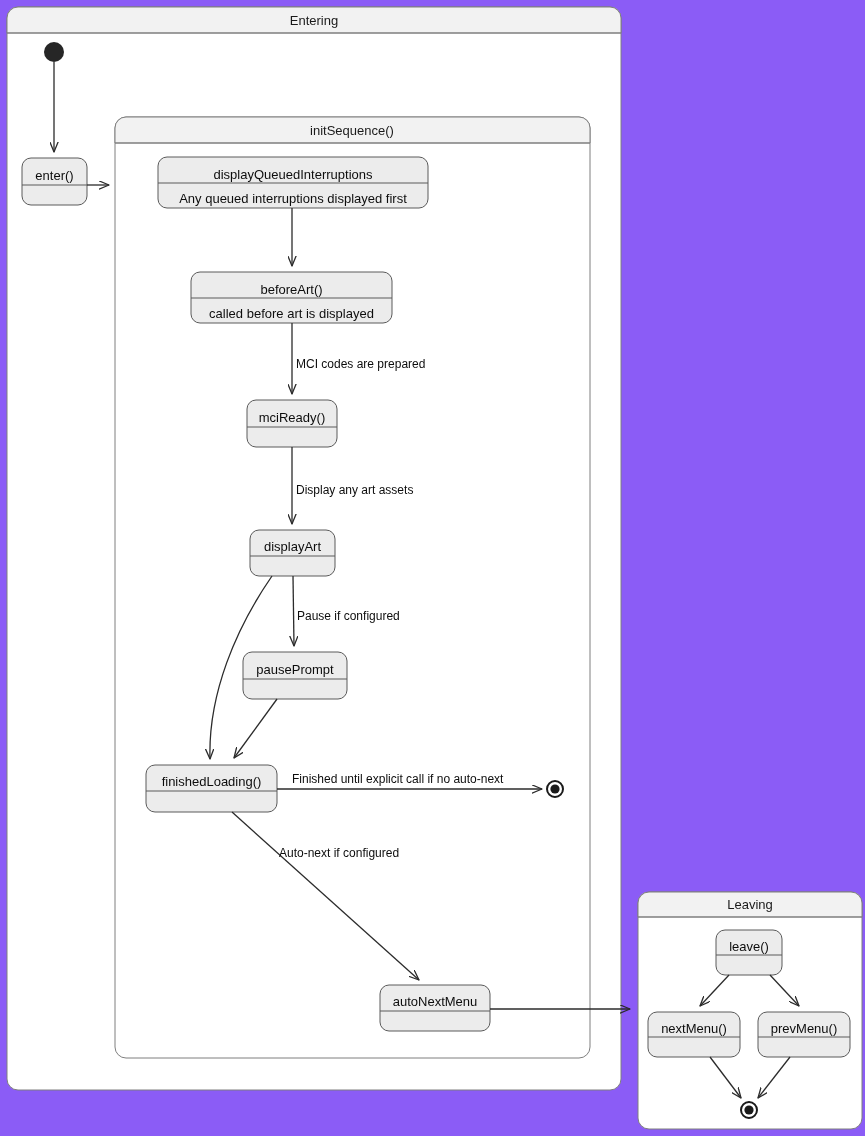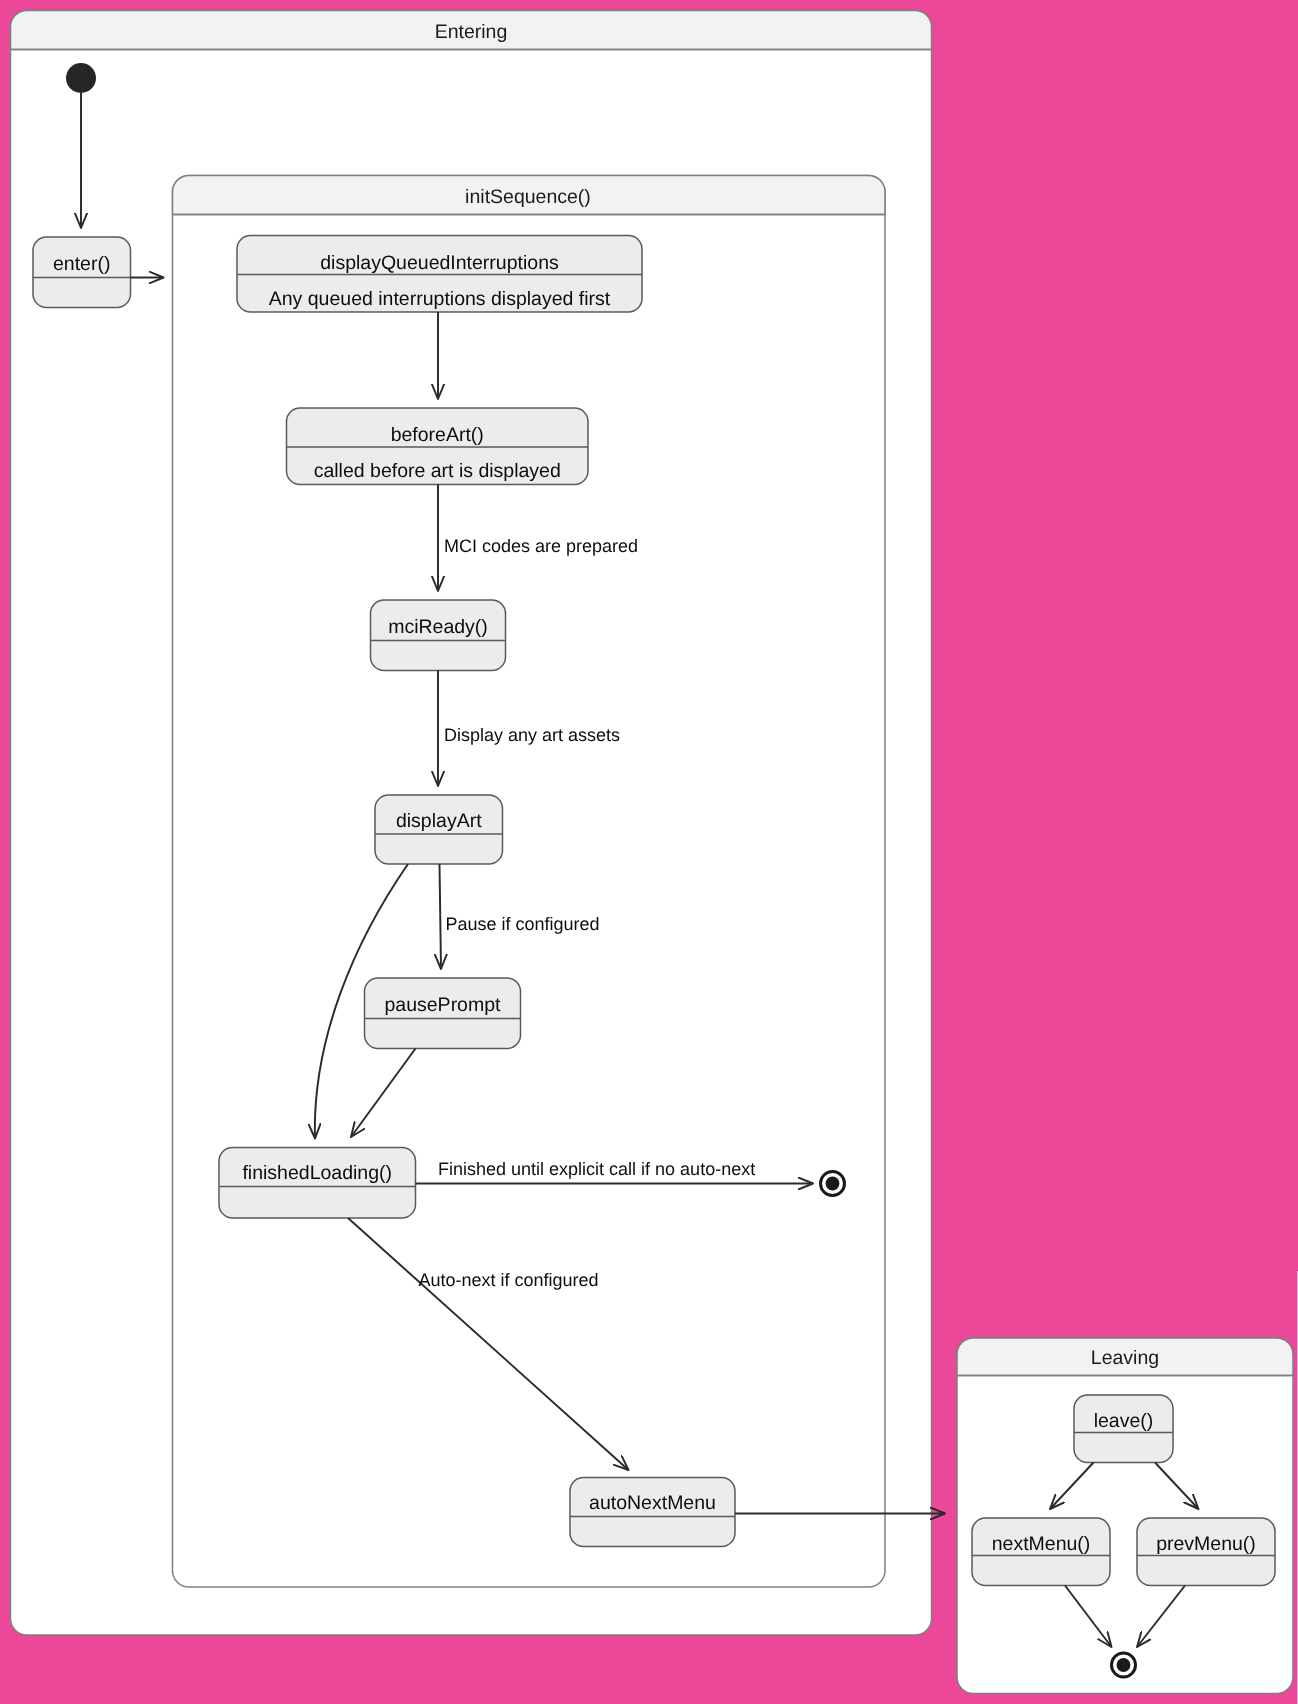--- a/index.html
+++ b/index.html
@@ -7,21 +7,21 @@
     padding: 0;
     background: #ffffff;
   }
   body {
     font-family: "Liberation Sans", sans-serif;
   }
   #canvas {
     position: relative;
     width: 865px;
     height: 1136px;
-    background: #ec4899;
+    background: #8b5cf6;
     overflow: hidden;
   }
   svg#diagram {
     position: absolute;
     left: 0;
     top: 0;
     width: 865px;
     height: 1136px;
   }
   .composite-frame {

